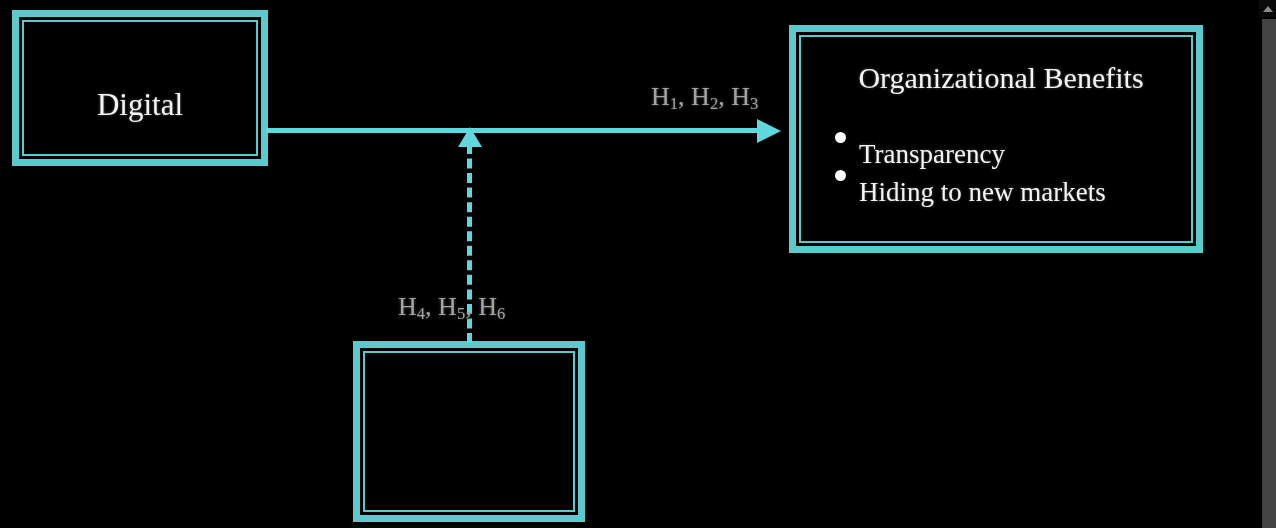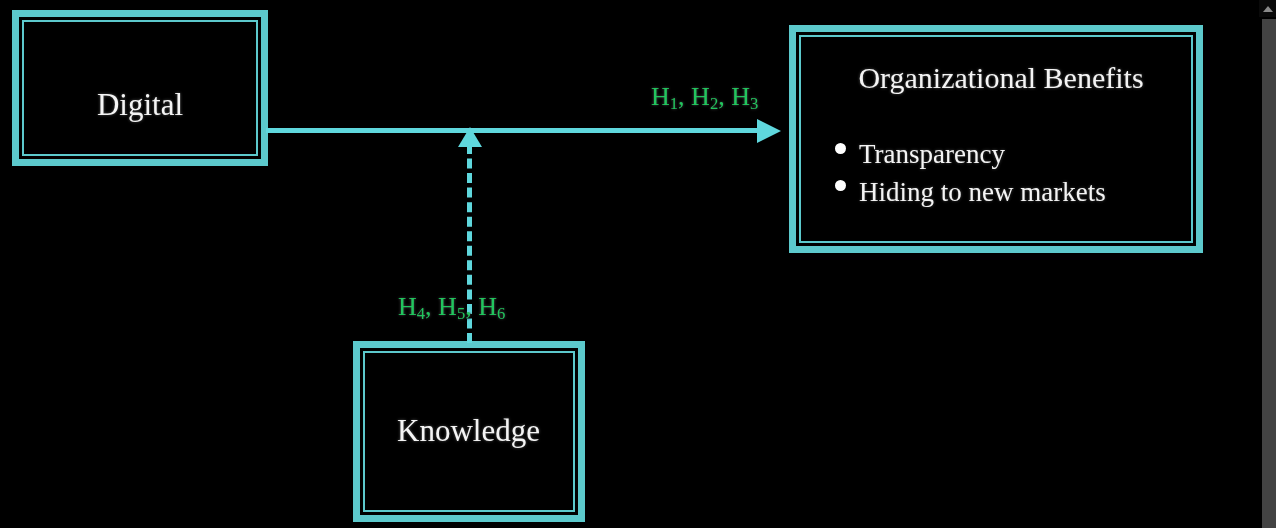--- a/index.html
+++ b/index.html
@@ -100,21 +100,21 @@
     margin-bottom: 6px;
     padding-left: 10px;
   }
   #box-org-benefits ul.benefits-list {
     list-style: none;
     margin: 0;
     padding: 0 0 0 20px;
   }
   #box-org-benefits ul.benefits-list li {
     display: flex;
-    align-items: center;
+    align-items: flex-start;
     font-size: 27px;
     color: #f4f4f4;
     text-shadow: 0 0 3px rgba(255,255,255,0.3), 1px 1px 2px rgba(0,0,0,0.9);
     margin: 1px 0 5px 0;
     line-height: 1.2;
   }
   #box-org-benefits .bullet-icon {
     display: inline-block;
     width: 11px;
     height: 11px;
@@ -163,21 +163,21 @@
     width: 0;
     height: 0;
     border-left: 12px solid transparent;
     border-right: 12px solid transparent;
     border-bottom: 20px solid #5fd7dd;
   }
 
   
   .hyp-label {
     position: absolute;
-    color: #22c55e;
+    color: #a3a3a3;
     font-size: 26px;
     white-space: nowrap;
     text-shadow: 0 0 3px rgba(255,255,255,0.3), 1px 1px 2px rgba(0,0,0,0.9);
   }
   .hyp-label sub {
     font-size: 0.64em;
     vertical-align: baseline;
     position: relative;
     top: 4px;
   }
@@ -251,21 +251,20 @@
           <span class="bullet-icon"></span>
           <span>Hiding to new markets</span>
         </li>
       </ul>
     </div>
   </div>
 
   <div class="node-box" id="box-knowledge-hiding">
     <div class="inner">
       <div class="node-text">
-        <div>Knowledge</div>
       </div>
     </div>
   </div>
 
   <div id="arrow-dt-to-ob-line"></div>
   <div id="arrow-dt-to-ob-head"></div>
 
   <div id="arrow-kh-dashed-line"></div>
   <div id="arrow-kh-head"></div>
 

